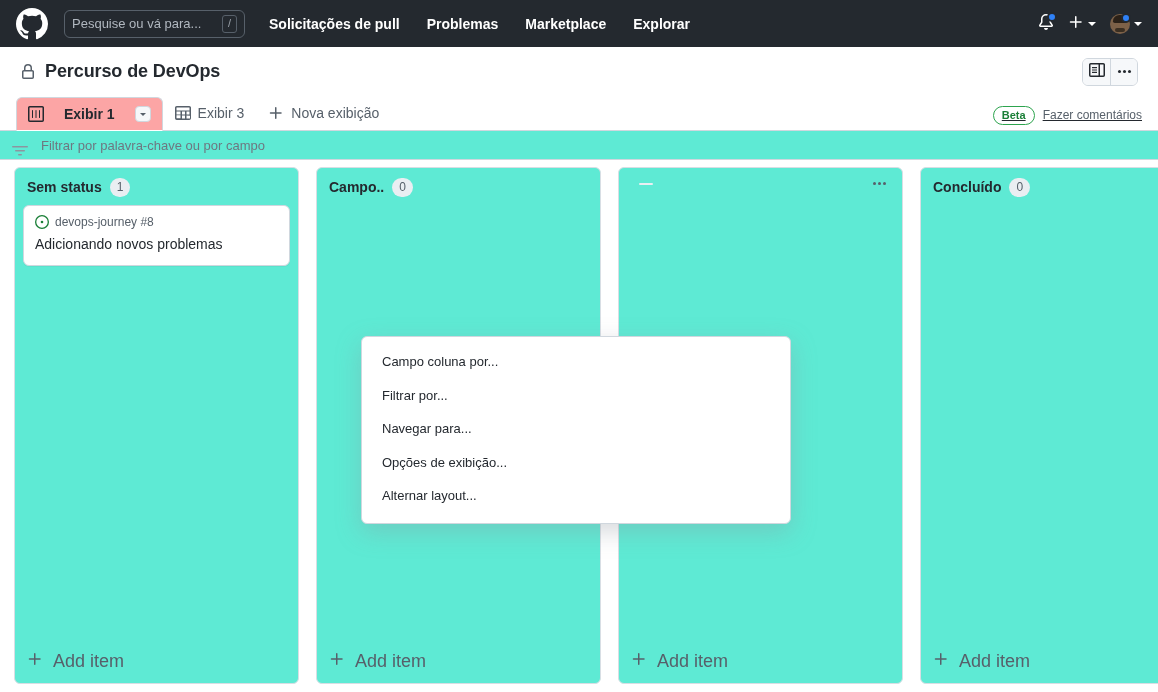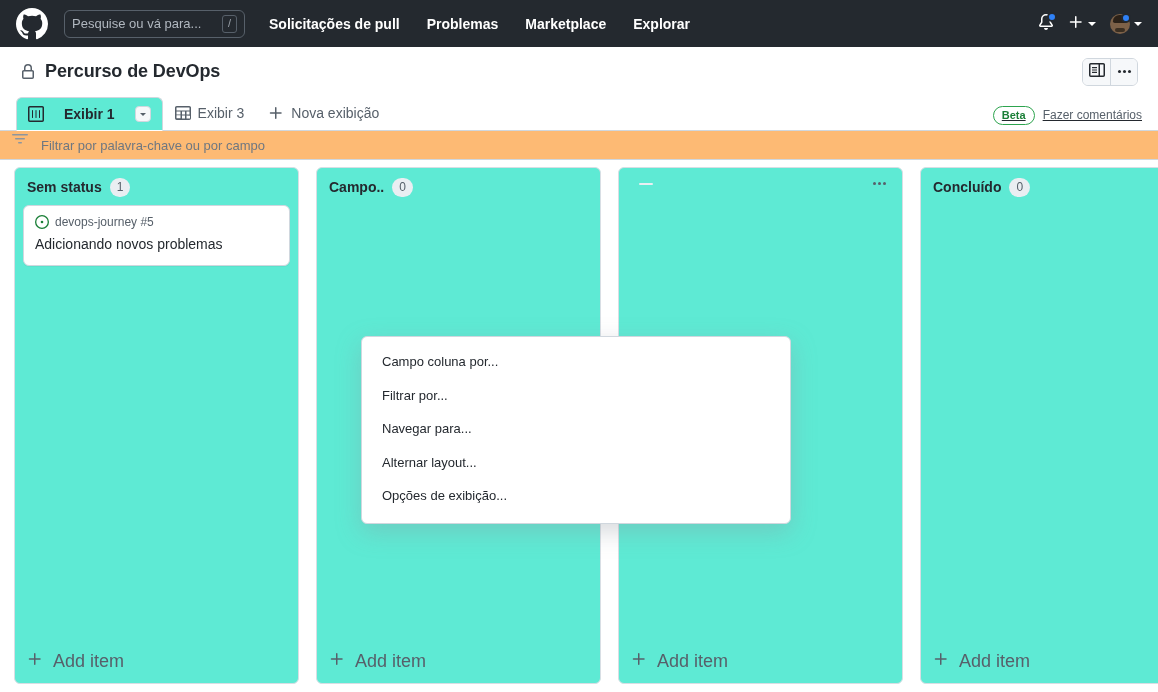--- a/index.html
+++ b/index.html
@@ -189,21 +189,21 @@
     height: 34px;
     padding: 0 11px;
     font-size: 14px;
     color: #57606a;
     cursor: pointer;
     border: 1px solid transparent;
     border-radius: 6px 6px 0 0;
     white-space: nowrap;
   }
   .tab.active {
-    background: #5eead4;
+    background: #fca5a5;
     border-color: #d0d7de;
     border-bottom-color: #ffffff;
     color: #24292f;
     font-weight: 600;
     margin-bottom: -1px;
     gap: 20px;
   }
   .tab-icon { display: flex; align-items: center; color: #57606a; }
   .tab.active .tab-icon { color: #24292f; }
   .tab-caret {
@@ -245,24 +245,24 @@
   .feedback-link {
     font-size: 12px;
     color: #57606a;
     cursor: pointer;
   }
 
   
   .filterbar {
     height: 29px;
     display: flex;
-    align-items: flex-start;
+    align-items: flex-end;
     padding: 0 12px;
     border-bottom: 1px solid #d0d7de;
-    background: #fdba74;
+    background: #5eead4;
   }
   .filter-icon { display: flex; align-items: center; color: #8c959f; margin-right: 13px; }
   .filter-input {
     border: none;
     outline: none;
     background: transparent;
     font-family: "Liberation Sans", sans-serif;
     font-size: 13px;
     color: #24292f;
     flex: 1;
@@ -530,21 +530,21 @@
     </div>
     <div class="col-body">
       <div class="card">
         <div class="card-meta">
           <span class="issue-icon">
             <svg width="14" height="14" viewBox="0 0 16 16" fill="currentColor">
                 <path d="M8 9.5a1.5 1.5 0 1 0 0-3 1.5 1.5 0 0 0 0 3Z"></path>
                 <path d="M8 0a8 8 0 1 1 0 16A8 8 0 0 1 8 0ZM1.5 8a6.5 6.5 0 1 0 13 0 6.5 6.5 0 0 0-13 0Z"></path>
               </svg>
           </span>
-          <span class="card-repo">devops-journey #5</span>
+          <span class="card-repo">devops-journey #8</span>
         </div>
         <div class="card-title">Adicionando novos problemas</div>
       </div>
     </div>
     <div class="col-footer">
       <span>
         <svg width="16" height="16" viewBox="0 0 16 16" fill="currentColor">
             <path d="M7.75 2a.75.75 0 0 1 .75.75V7.25h4.5a.75.75 0 0 1 0 1.5H8.5v4.5a.75.75 0 0 1-1.5 0V8.75H2.5a.75.75 0 0 1 0-1.5H7V2.75A.75.75 0 0 1 7.75 2Z"></path>
           </svg>
       </span>
@@ -604,18 +604,18 @@
       </span>
       <span>Add item</span>
     </div>
   </div>
 
   <div class="palette">
     <div class="palette-list">
       <div class="palette-item">Campo coluna por...</div>
       <div class="palette-item">Filtrar por...</div>
       <div class="palette-item">Navegar para...</div>
+      <div class="palette-item">Opções de exibição...</div>
       <div class="palette-item">Alternar layout...</div>
-      <div class="palette-item">Opções de exibição...</div>
     </div>
   </div>
 
 </div>
 
 </body></html>

